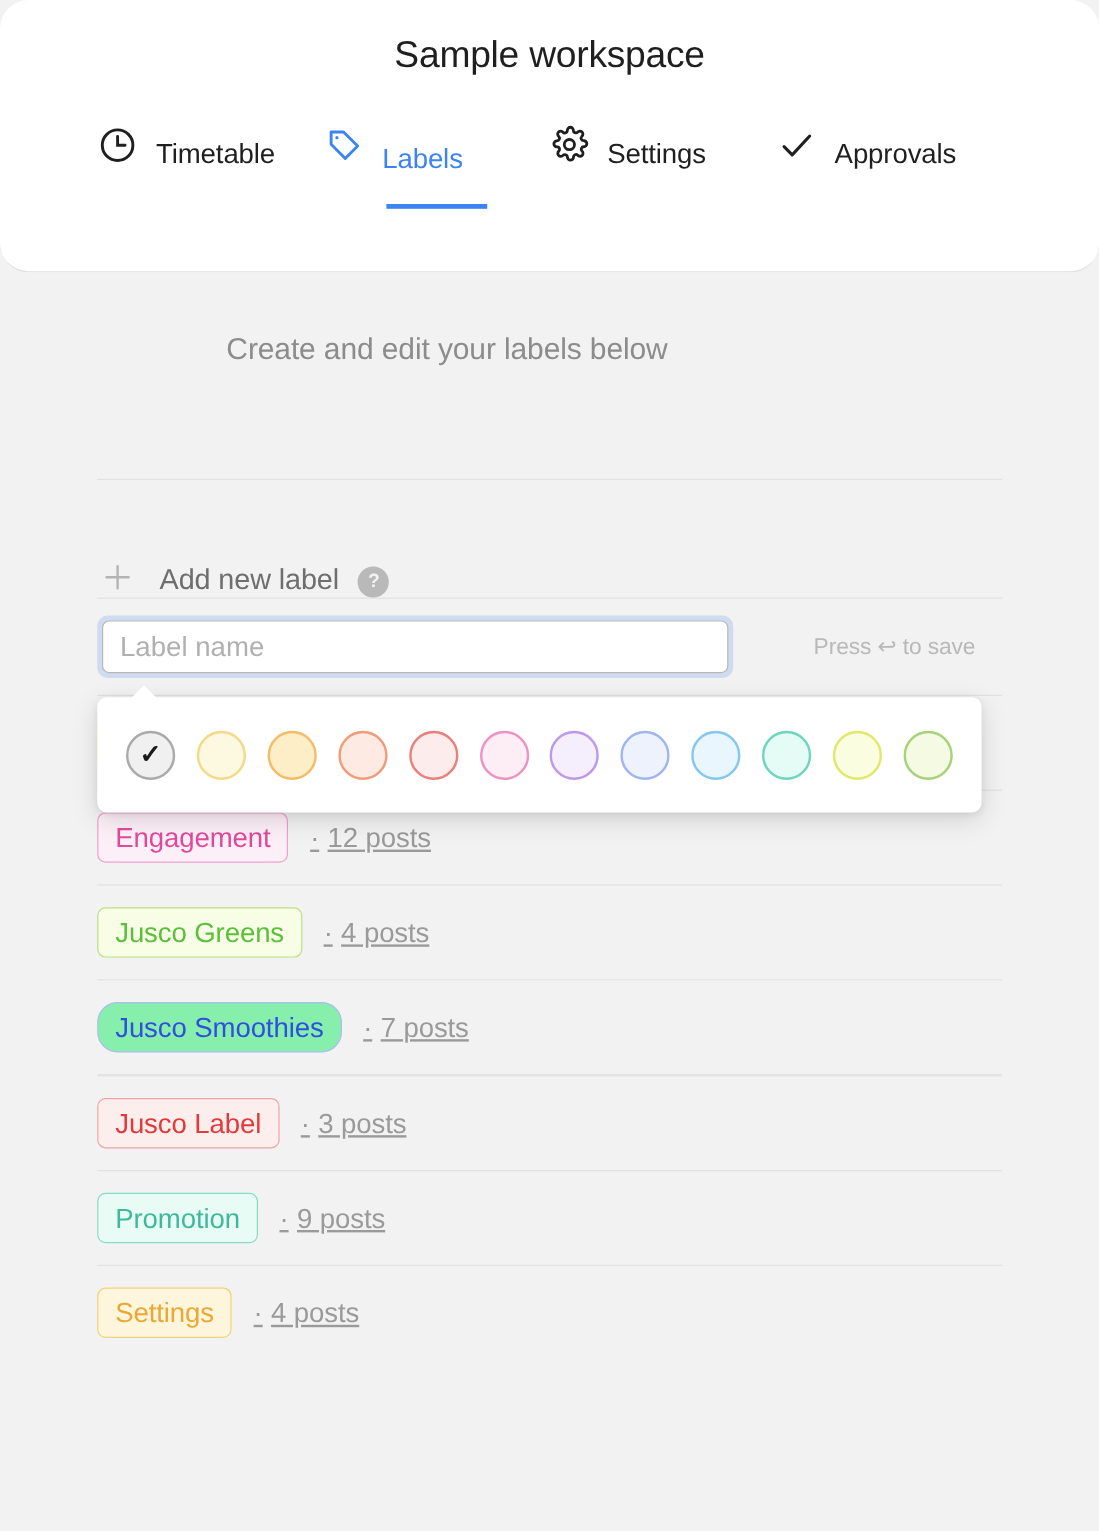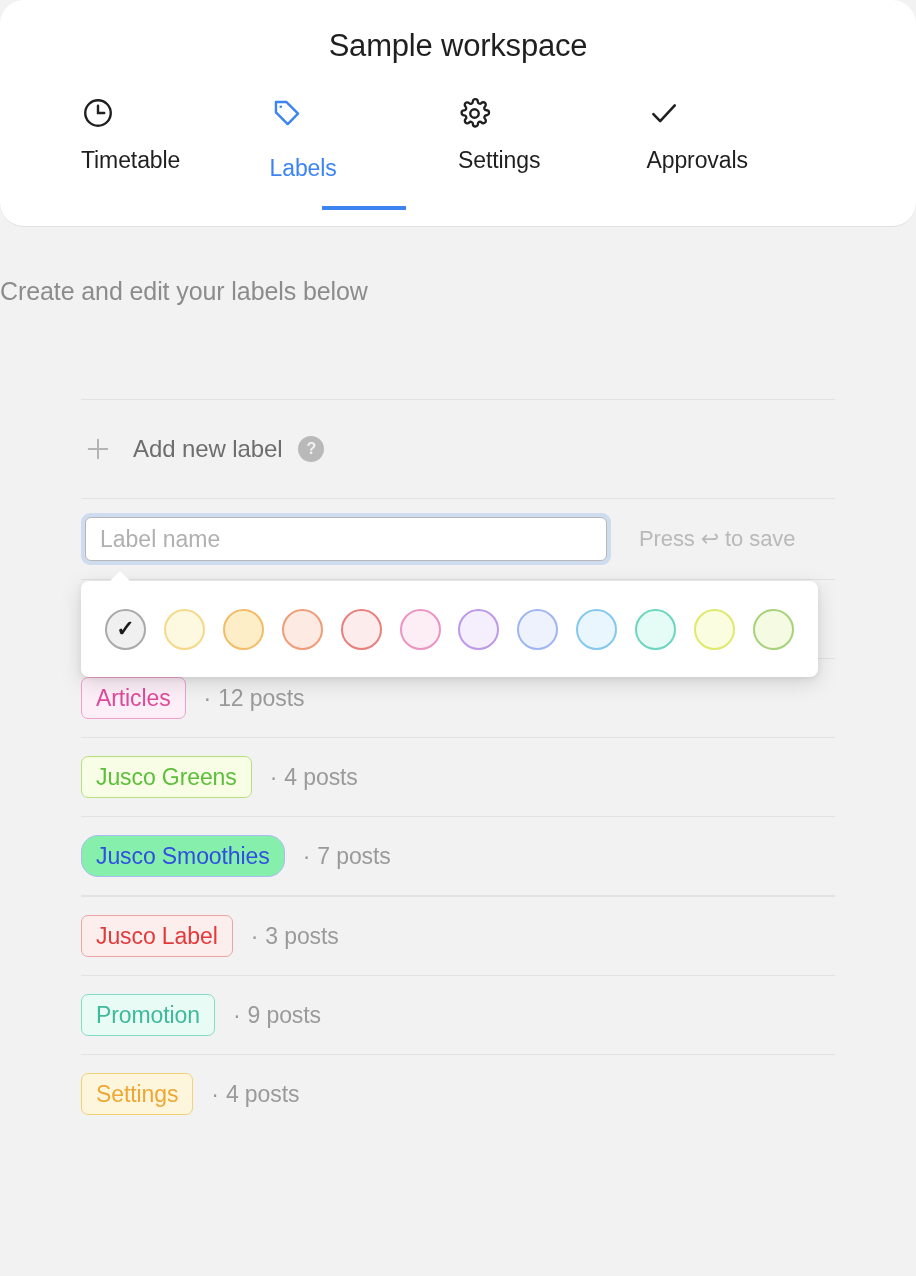--- a/index.html
+++ b/index.html
@@ -47,25 +47,26 @@
   .tabbar {
     position: absolute;
     top: 95px;
     left: 81px;
     width: 754px;
     display: flex;
   }
   .tab {
     flex: 1 1 0;
     display: flex;
-    flex-direction: column;
-    align-items: flex-start;
+    flex-direction: row;
+    align-items: center;
     cursor: pointer;
     position: relative;
     padding-bottom: 14px;
+    gap: 15px;
   }
   .tab-icon {
     height: 36px;
     display: flex;
     align-items: center;
     justify-content: center;
     color: #1f1f1f;
   }
   .tab-label {
     margin-top: 16px;
@@ -90,21 +91,21 @@
     background: #3b84f2;
     border-radius: 0;
   }
 
   
   .subtitle {
     position: absolute;
     top: 277px;
     left: 0;
     width: 745px;
-    text-align: left;
+    text-align: center;
     font-size: 25px;
     color: #8c8c8c;
     font-weight: 400;
     letter-spacing: -0.1px;
   }
 
   .content {
     position: absolute;
     top: 399px;
     left: 81px;
@@ -113,21 +114,21 @@
 
   .divider {
     height: 1px;
     background: #e2e2e2;
     width: 100%;
   }
 
   .add-row {
     height: 98px;
     display: flex;
-    align-items: center;
+    align-items: flex-end;
     gap: 0;
     cursor: pointer;
   }
   .plus-icon {
     width: 34px;
     height: 34px;
     display: flex;
     align-items: center;
     justify-content: center;
     margin-right: 18px;
@@ -153,20 +154,21 @@
     cursor: pointer;
     line-height: 1;
   }
 
   
   .input-row {
     height: 80px;
     display: flex;
     align-items: center;
     position: relative;
+    gap: 15px;
   }
   .input-wrap {
     width: 530px;
     border-radius: 9px;
     padding: 4px;
     background: #cfdcf0;
     box-shadow: 0 0 0 0 rgba(0,0,0,0);
   }
   .label-input {
     display: block;
@@ -176,22 +178,22 @@
     border-radius: 6px;
     background: #ffffff;
     font-family: "Liberation Sans", sans-serif;
     font-size: 23px;
     color: #3c3c3c;
     padding: 0 14px;
     outline: none;
   }
   .label-input::placeholder { color: #b0b0b0; }
   .press-hint {
-    margin-left: 28px;
-    font-size: 22px;
+    margin-left: 52px;
+    font-size: 19px;
     color: #b9b9b9;
     white-space: nowrap;
     letter-spacing: -0.1px;
   }
 
   
   .color-popover {
     position: absolute;
     left: 81px;
     top: 581px;
@@ -257,20 +259,21 @@
     letter-spacing: -0.1px;
     cursor: pointer;
     white-space: nowrap;
   }
   .post-count {
     margin-left: 18px;
     font-size: 23px;
     color: #9a9a9a;
     white-space: nowrap;
     letter-spacing: -0.1px;
+    text-decoration: underline;
   }
   .dot-sep { margin-right: 7px; }
 </style>
 </head>
 <body>
 
 <div class="app">
 
   <div class="header">
     <div class="workspace-title">Sample workspace</div>
@@ -350,21 +353,21 @@
 
     <div class="divider"></div>
 
     <div id="label-list">
         <div class="label-row">
           <span class="chip" style="color: rgb(232, 163, 58); background: rgb(252, 246, 221); border-color: rgb(240, 215, 126);">Engagement posts</span>
           <span class="post-count"><span class="dot-sep">·</span><span>5 posts</span></span>
         </div>
         <div class="divider"></div>
         <div class="label-row">
-          <span class="chip" style="color: rgb(223, 75, 155); background: rgb(253, 239, 247); border-color: rgb(240, 160, 204);">Articles</span>
+          <span class="chip" style="color: rgb(223, 75, 155); background: rgb(253, 239, 247); border-color: rgb(240, 160, 204);">Engagement</span>
           <span class="post-count"><span class="dot-sep">·</span><span>12 posts</span></span>
         </div>
         <div class="divider"></div>
         <div class="label-row">
           <span class="chip" style="color: rgb(91, 191, 58); background: rgb(248, 253, 230); border-color: rgb(184, 224, 126);">Jusco Greens</span>
           <span class="post-count"><span class="dot-sep">·</span><span>4 posts</span></span>
         </div>
         <div class="divider"></div>
         <div class="label-row">
           <span class="chip" style="color: rgb(47, 79, 224); background: #86efac; border-color: rgb(170, 188, 242); border-radius: 17px;">Jusco Smoothies</span>

